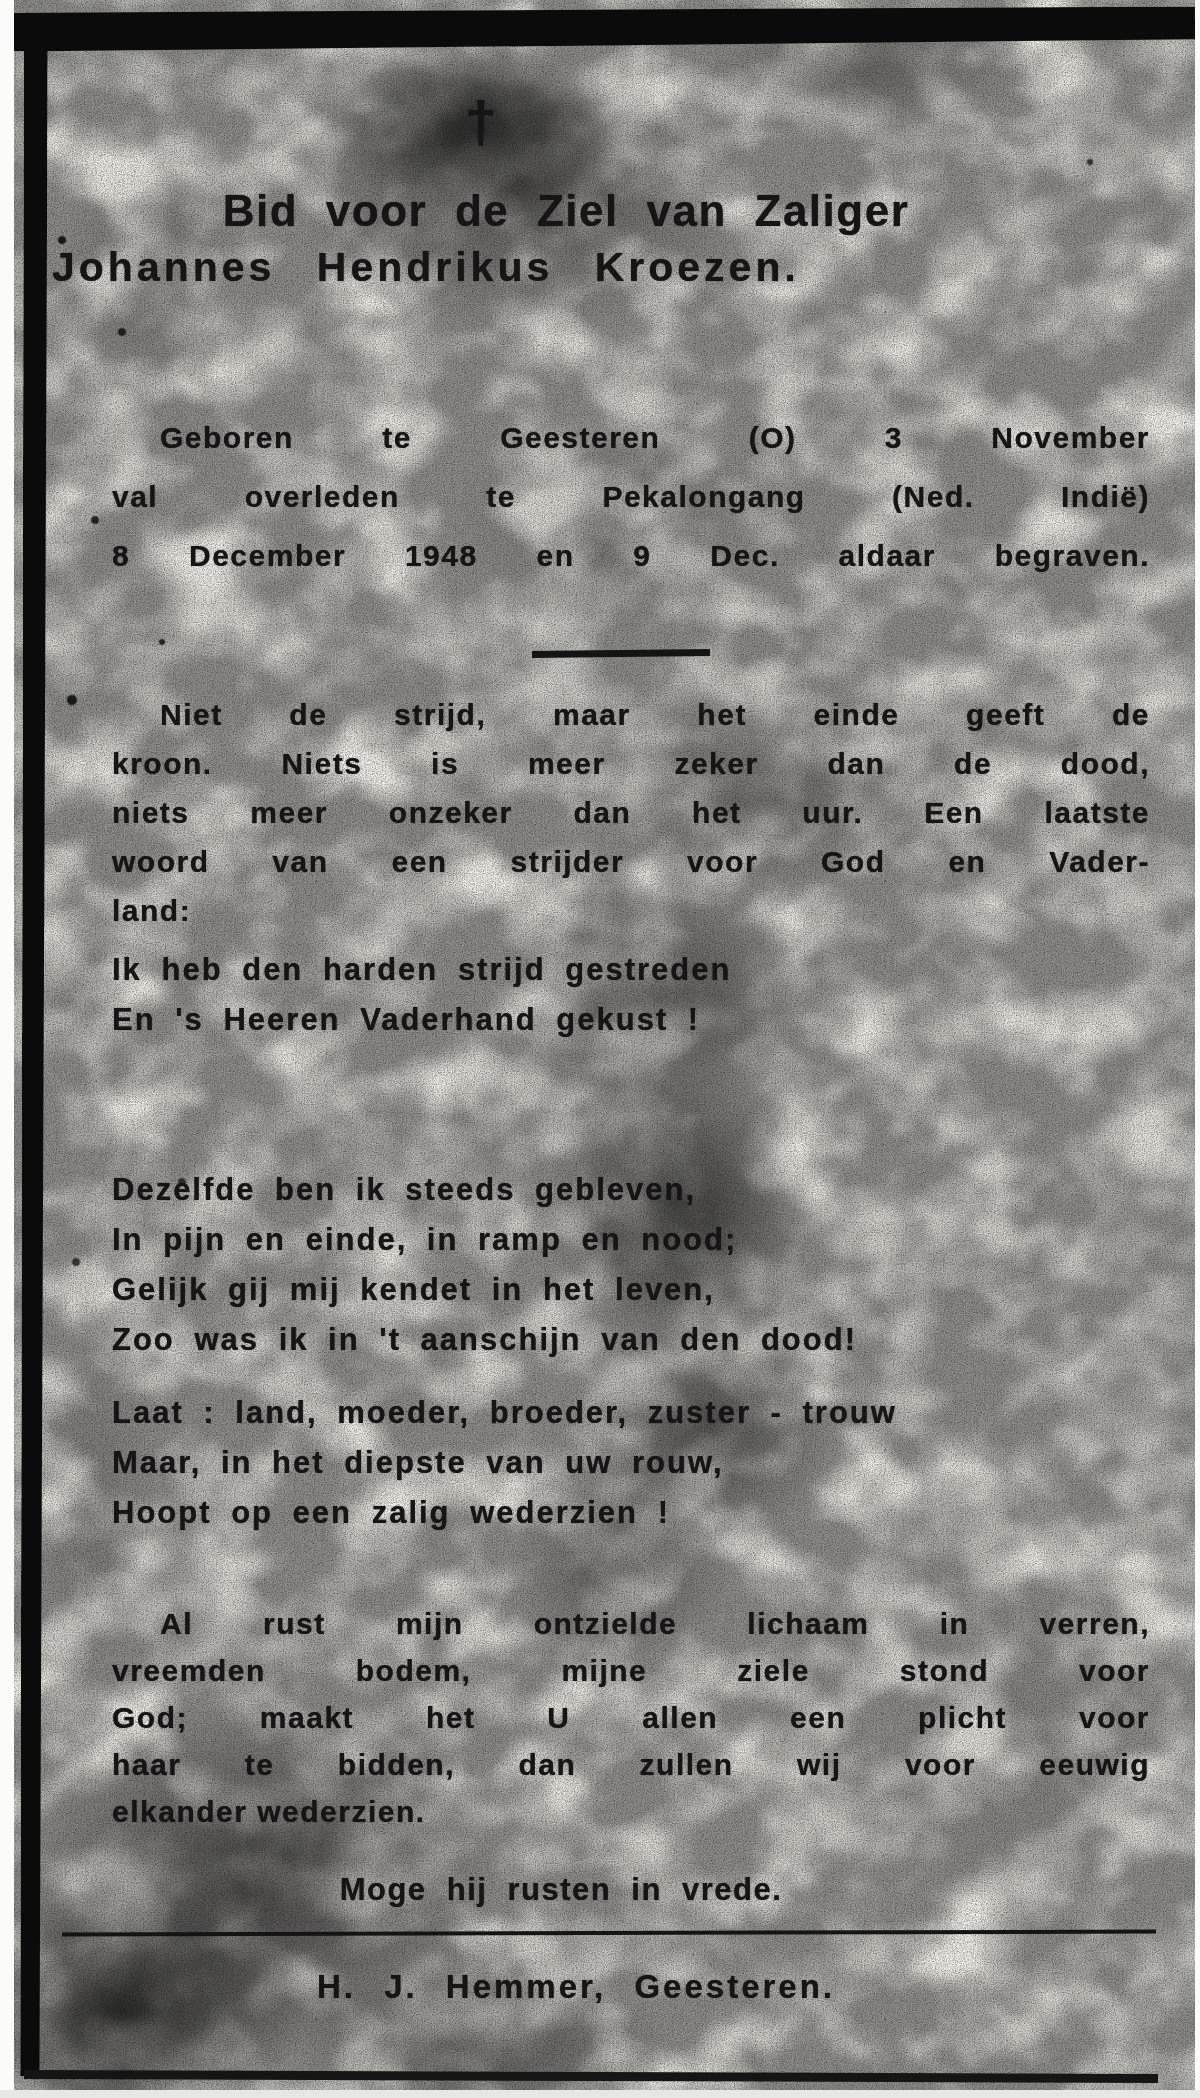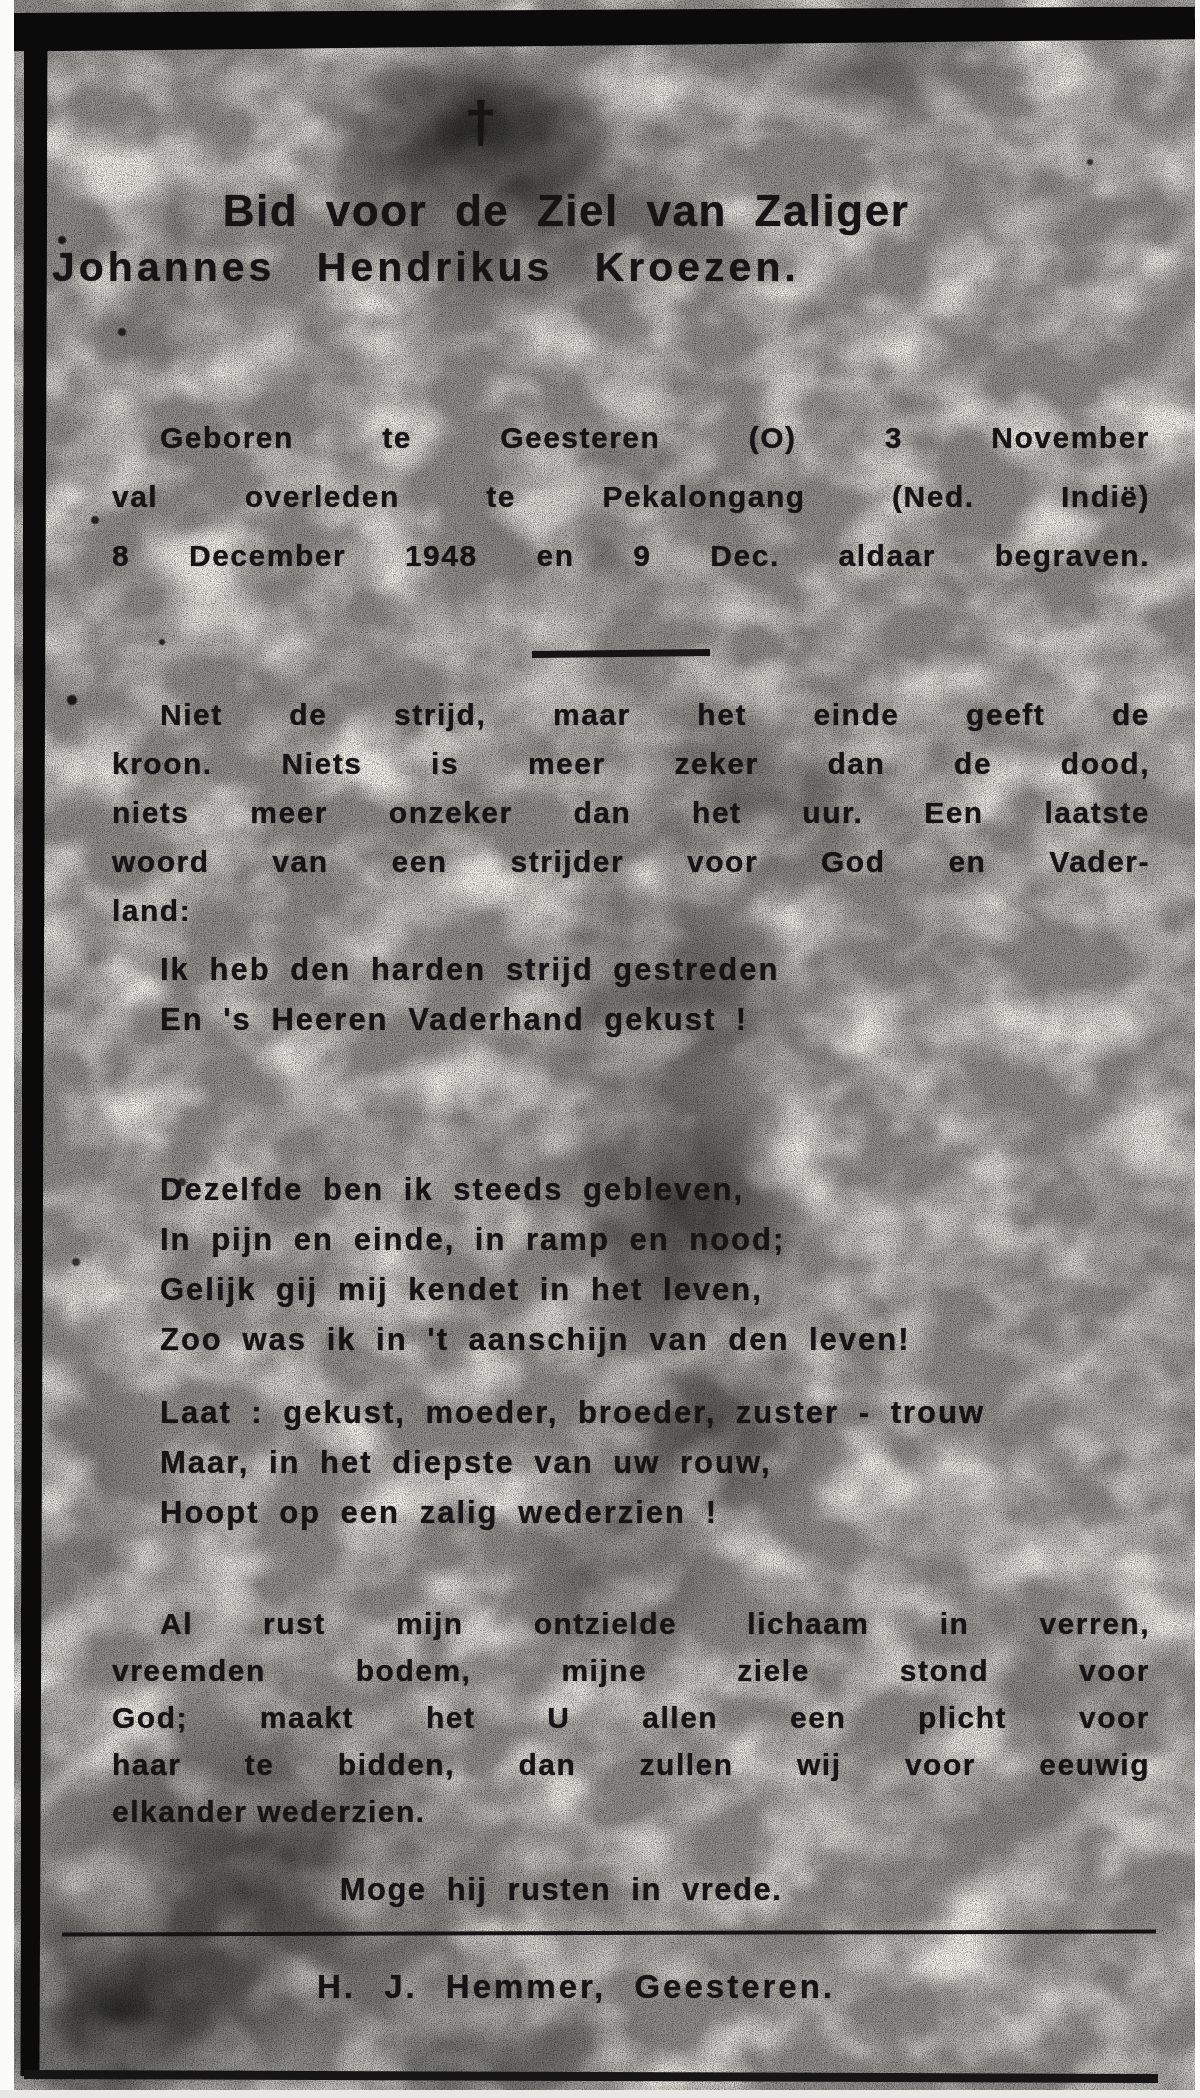--- a/index.html
+++ b/index.html
@@ -44,21 +44,21 @@
   .cross{top:88px;text-align:center;font-size:58px;transform:translateX(-150px);}
   .hdr{top:186px;text-align:center;font-size:44px;letter-spacing:1.5px;word-spacing:14px;transform:translateX(-65px);}
   .name{top:244px;text-align:left;font-size:41px;letter-spacing:4px;word-spacing:26px;transform:translateX(-60px);}
   .prose{font-size:30px;letter-spacing:1.5px;}
   .bio{top:408px;line-height:59px;}
   .intro{top:690px;line-height:49px;}
   .closing{top:1600px;line-height:47px;}
   .p-line{text-align:justify;text-align-last:justify;}
   .p-line.last{text-align-last:left;}
   .p-line.indent{padding-left:48px;}
-  .verse{font-size:31px;letter-spacing:2px;word-spacing:9px;line-height:50px;margin-left:48px;}
+  .verse{font-size:31px;letter-spacing:2px;word-spacing:9px;line-height:50px;}
   .v1{top:945px;} .v2{top:1165px;} .v3{top:1388px;}
   .rest{top:1872px;text-align:center;font-size:31px;letter-spacing:1.5px;word-spacing:10px;transform:translateX(-70px);}
   .printer{top:1968px;text-align:center;font-size:33px;letter-spacing:3px;word-spacing:16px;transform:translateX(-55px);}
   .textlayer div{text-shadow:0 0 1px rgba(10,10,10,.75);}
   .rule{position:absolute;background:#141414;z-index:4;}
   .rule1{left:532px;top:650px;width:178px;height:7px;transform:rotate(-.6deg);}
   .rule2{left:62px;top:1931px;width:1094px;height:4px;transform:rotate(-.15deg);}
   .border{position:absolute;background:#0b0b0b;z-index:5;}
   .b-top{left:12px;top:8px;width:1183px;height:42px;transform:rotate(-.15deg);
          clip-path:polygon(0 8%,100% 0,100% 78%,0 100%);}
@@ -118,25 +118,25 @@
 
     <div class="block verse v1">
       <div>Ik heb den harden strijd gestreden</div>
       <div>En 's Heeren Vaderhand gekust !</div>
     </div>
 
     <div class="block verse v2">
       <div>Dezelfde ben ik steeds gebleven,</div>
       <div>In pijn en einde, in ramp en nood;</div>
       <div>Gelijk gij mij kendet in het leven,</div>
-      <div>Zoo was ik in 't aanschijn van den leven!</div>
+      <div>Zoo was ik in 't aanschijn van den dood!</div>
     </div>
 
     <div class="block verse v3">
-      <div>Laat : gekust, moeder, broeder, zuster - trouw</div>
+      <div>Laat : land, moeder, broeder, zuster - trouw</div>
       <div>Maar, in het diepste van uw rouw,</div>
       <div>Hoopt op een zalig wederzien !</div>
     </div>
 
     <div class="block prose closing">
       <div class="p-line indent">Al rust mijn ontzielde lichaam in verren,</div>
       <div class="p-line">vreemden bodem, mijne ziele stond voor</div>
       <div class="p-line">God; maakt het U allen een plicht voor</div>
       <div class="p-line">haar te bidden, dan zullen wij voor eeuwig</div>
       <div class="p-line last">elkander wederzien.</div>

